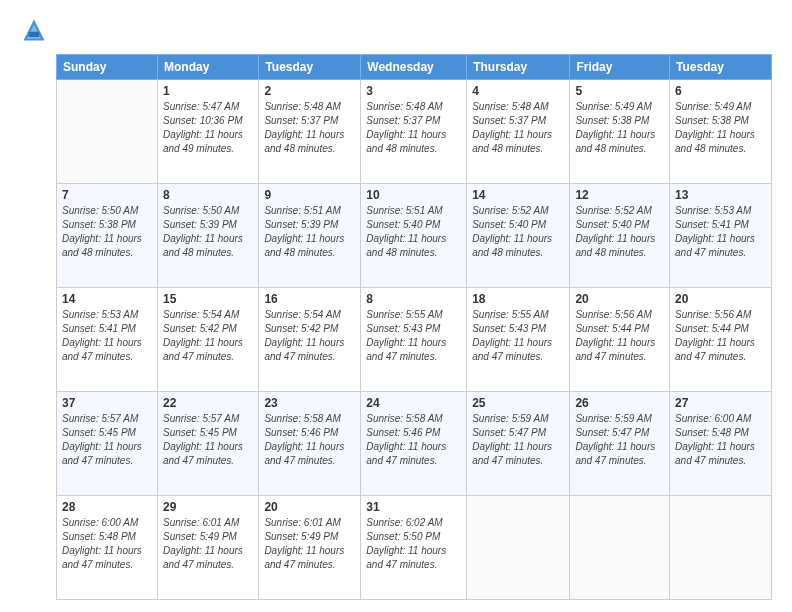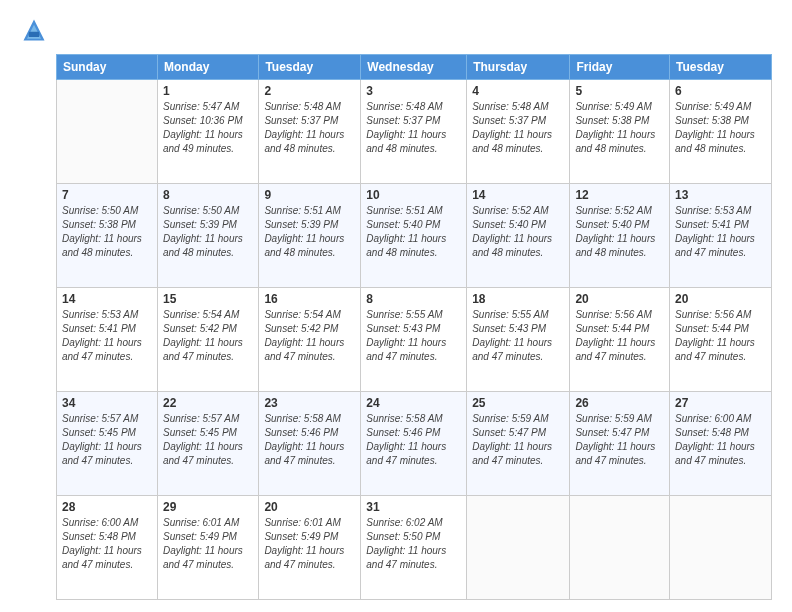--- a/index.html
+++ b/index.html
@@ -307,21 +307,21 @@
               <span class="day-number">20</span>
               <div class="day-info">
                 <div>Sunrise: 5:56 AM</div>
                 <div>Sunset: 5:44 PM</div>
                 <div>Daylight: 11 hours and 47 minutes.</div>
               </div>
             </td>
           </tr>
           <tr>
             <td>
-              <span class="day-number">34</span>
+              <span class="day-number">37</span>
               <div class="day-info">
                 <div>Sunrise: 5:57 AM</div>
                 <div>Sunset: 5:45 PM</div>
                 <div>Daylight: 11 hours and 47 minutes.</div>
               </div>
             </td>
             <td>
               <span class="day-number">22</span>
               <div class="day-info">
                 <div>Sunrise: 5:57 AM</div>

